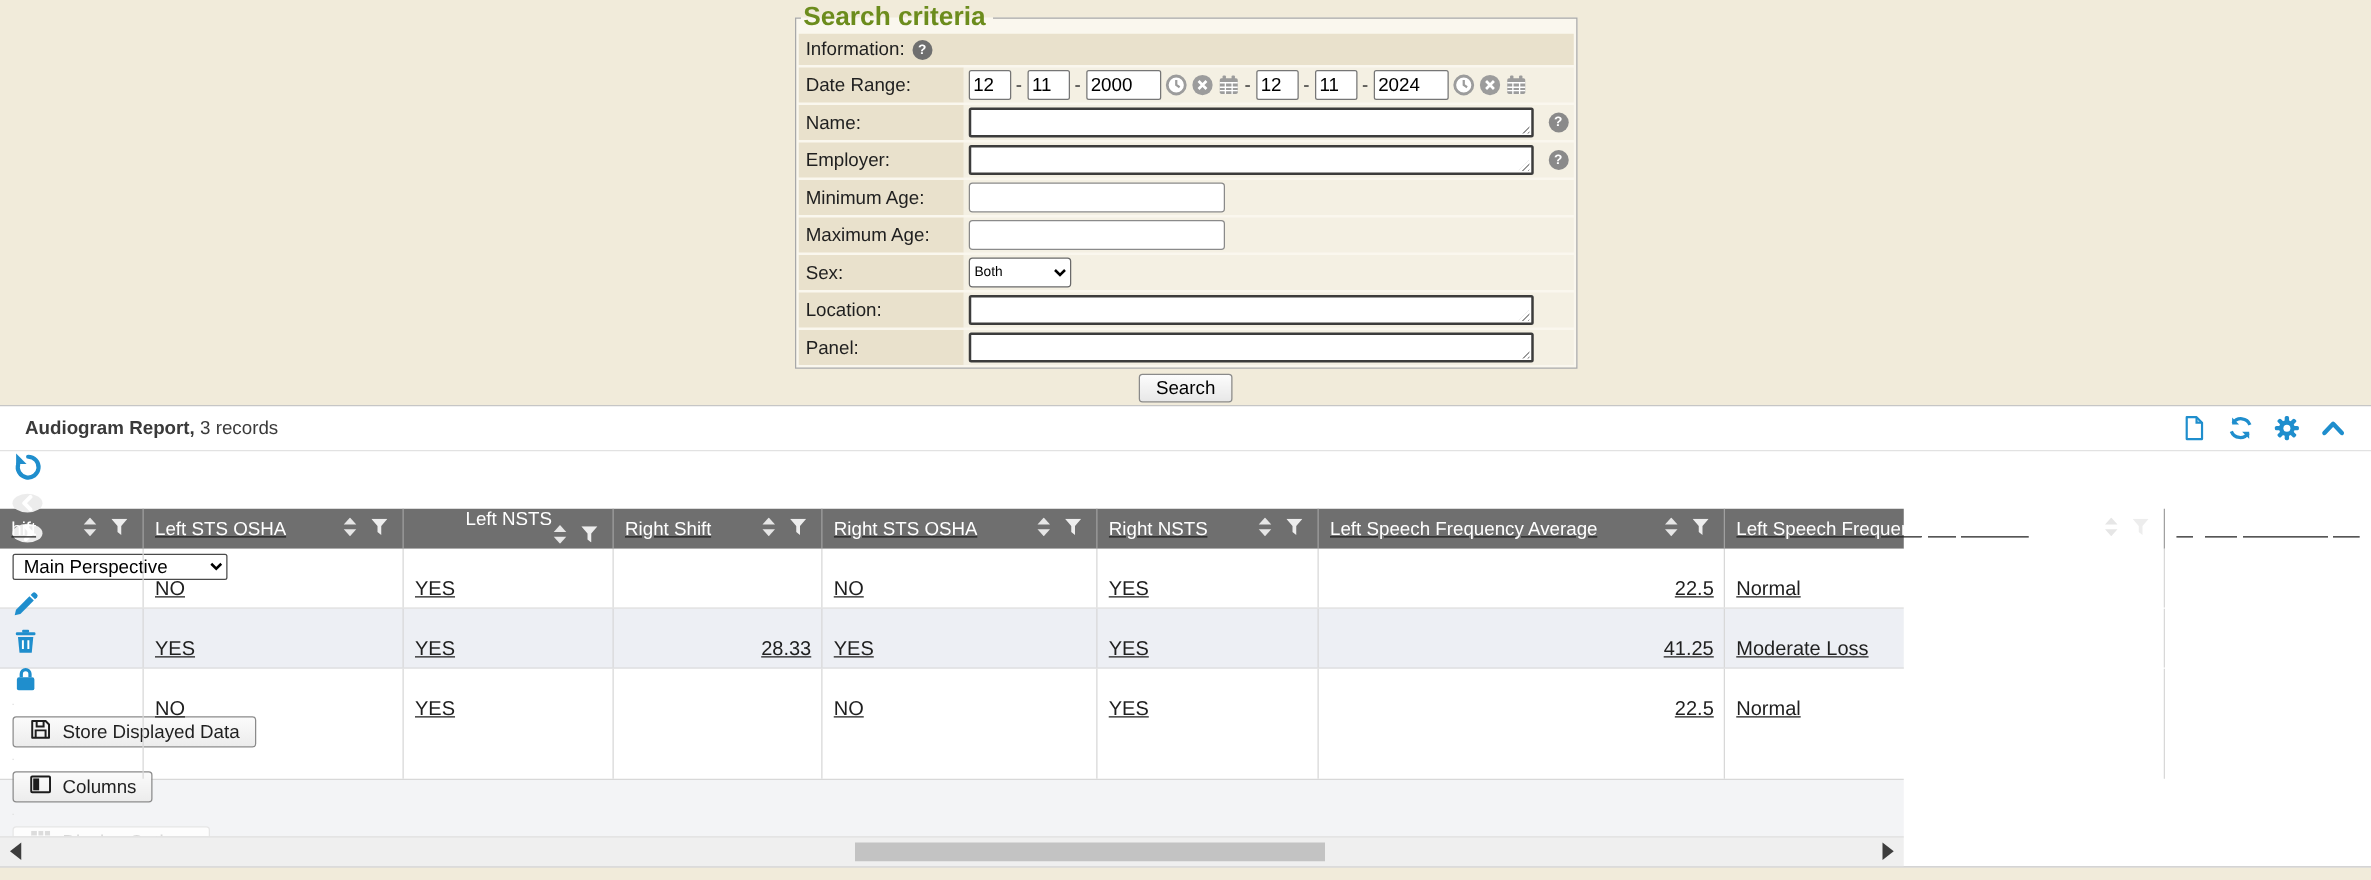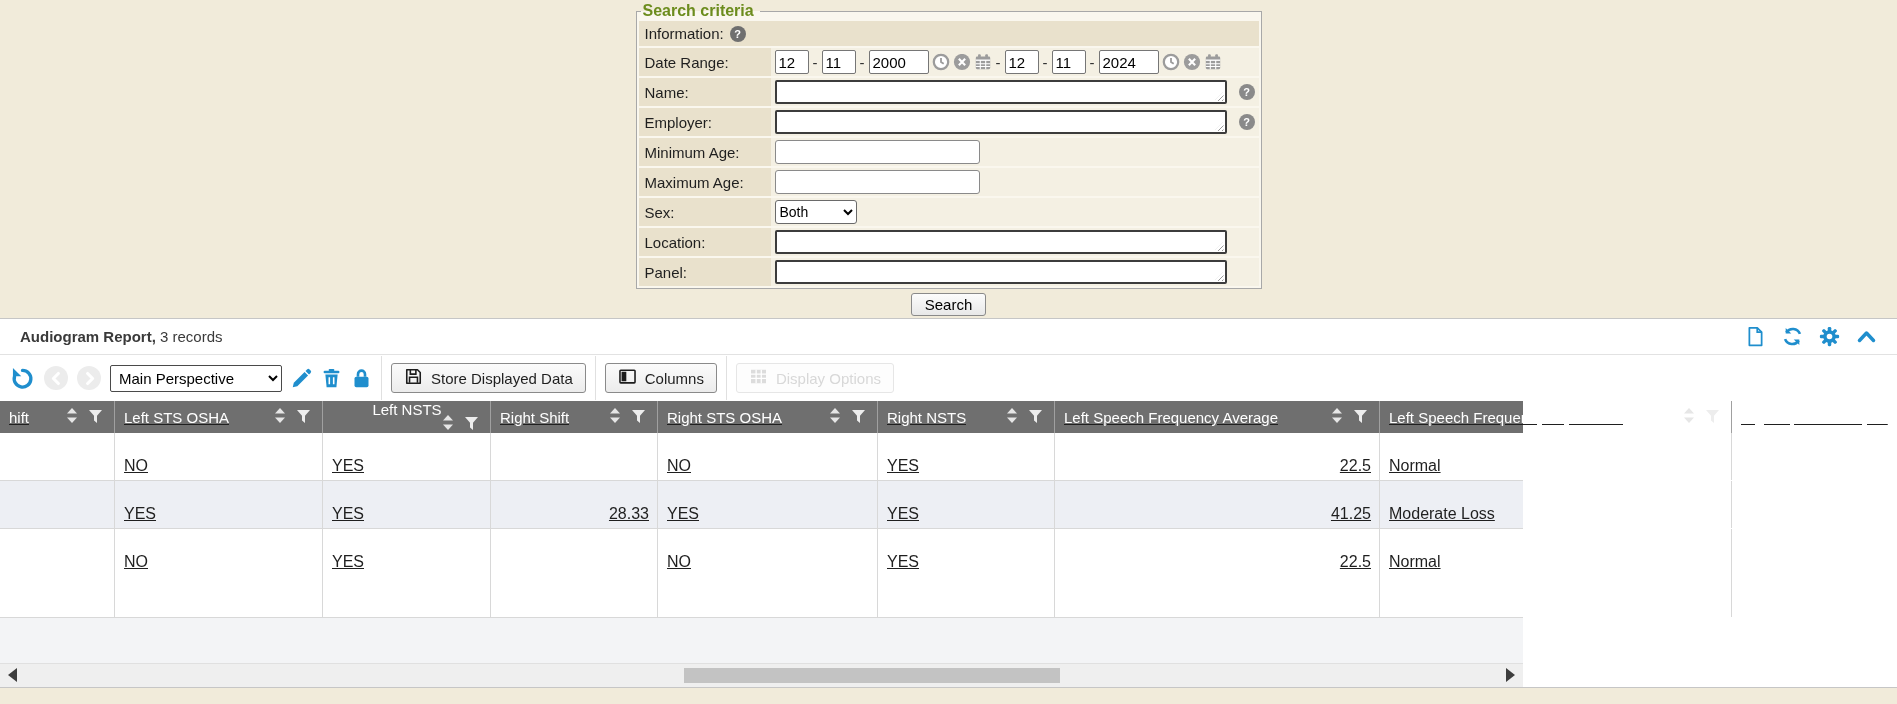--- a/index.html
+++ b/index.html
@@ -2,49 +2,49 @@
 <html><head>
 <meta charset="utf-8">
 <style>
   * { margin:0; padding:0; box-sizing:border-box; }
   html,body { width:1897px; height:704px; overflow:hidden; }
   body { background:#f1ebda; font-family:"Liberation Sans", sans-serif; font-size:15px; color:#1f1f1f; }
 
   
   .search-wrap { width:626px; margin:2px auto 0; }
   fieldset.search-box { border:1px solid #a8a8a8; background:#faf7ee; padding:1px 2px 2px; }
-  legend.search-legend { font-weight:bold; font-size:16px; color:#6c8c1d; padding:0 6px 0 2px; margin-left:2px; }
+  legend.search-legend { font-weight:bold; font-size:21px; color:#6c8c1d; padding:0 6px 0 2px; margin-left:2px; }
   .frow { display:flex; margin-bottom:2px; align-items:stretch; }
   .flabel { width:132px; flex:0 0 132px; background:#e9e1cc; padding:4px 6px; display:flex; align-items:center; gap:6px; }
   .fvalue { flex:1; background:#f4f0e3; padding:2px 4px; display:flex; align-items:center; gap:3px; }
   .help-badge { width:16px; height:16px; border-radius:50%; background:#8a8a8a; color:#fff; font-size:11px; font-weight:bold;
                 display:inline-flex; align-items:center; justify-content:center; flex:0 0 16px; cursor:pointer; }
   .date-input { width:34px; height:24px; border:1px solid #767676; border-radius:2px; font-size:15px; padding:1px 3px; font-family:inherit; }
   .date-input.year { width:60px; }
   .ico-btn { width:18px; height:18px; display:inline-block; cursor:pointer; flex:0 0 18px; }
   .big-input { width:452px; height:24px; border:2px solid #3c3c3c; border-radius:2px; background:#fff; position:relative; font-size:15px; padding:1px 4px; font-family:inherit; }
   .grip-host { position:relative; display:inline-block; }
   .grip-host::after { content:""; position:absolute; right:3px; bottom:3px; width:9px; height:9px;
       background:repeating-linear-gradient(135deg, transparent 0 2px, #9a9a9a 2px 3px); clip-path:polygon(100% 0,100% 100%,0 100%); pointer-events:none; }
   .age-input { width:205px; height:24px; border:1px solid #8a8a8a; border-radius:3px; font-size:15px; padding:1px 4px; font-family:inherit; }
-  .sex-select { height:24px; min-width:82px; border:1px solid #6a6a6a; border-radius:3px; font-size:14px; font-family:inherit; background:#fff; }
+  .sex-select { height:24px; min-width:82px; border:1px solid #6a6a6a; border-radius:3px; font-size:11px; font-family:inherit; background:#fff; }
   .dash { color:#333; padding:0 1px; }
   .search-btn-row { text-align:center; margin:4px 0 2px; }
   .search-btn { font-size:15px; font-family:inherit; padding:2px 13px; border:1px solid #8a8a8a; border-radius:3px;
                 background:linear-gradient(#fcfcfc,#e8e8e8); cursor:pointer; }
 
   
   .panel { margin-top:2px; background:#fff; border-top:1px solid #c6c6c6; border-bottom:1px solid #c6c6c6; width:1897px; }
   .panel-title-row { height:36px; display:flex; align-items:center; padding:0 20px; border-bottom:1px solid #e2e2e2; }
   .panel-title { font-size:15px; color:#3a3a3a; }
   .panel-title b { font-weight:bold; }
   .panel-title-icons { margin-left:auto; display:flex; align-items:center; gap:16px; }
   .blue-ico { width:21px; height:21px; cursor:pointer; display:inline-block; }
 
-  .toolbar { height:46px; display:flex; align-items:center; gap:9px; padding:0 10px; }
+  .toolbar { height:46px; display:flex; align-items:flex-start; gap:9px; padding:0 10px;flex-direction:column; }
   .tb-sep { width:1px; background:#e0e0e0; height:44px; flex:0 0 1px; }
   .round-disabled { width:24px; height:24px; border-radius:50%; background:#ececec; display:inline-flex; align-items:center; justify-content:center; }
   .persp-select { height:27px; min-width:172px; border:1px solid #4a4a4a; border-radius:2px; font-size:15px; font-family:inherit; background:#fff; padding:0 4px; }
   .tb-btn { height:30px; display:inline-flex; align-items:center; gap:8px; padding:0 12px; font-size:15px; font-family:inherit;
             border:1px solid #8a8a8a; border-radius:3px; background:linear-gradient(#fbfbfb,#ececec); cursor:pointer; color:#1f1f1f; }
   .tb-btn.disabled { border-color:#e6e6e6; color:#d8d8d8; background:#fdfdfd; cursor:default; }
 
   
   .grid { width:1523px;text-decoration:underline; }
   .thead { display:flex; height:32px; background:#6f6f6f; }

